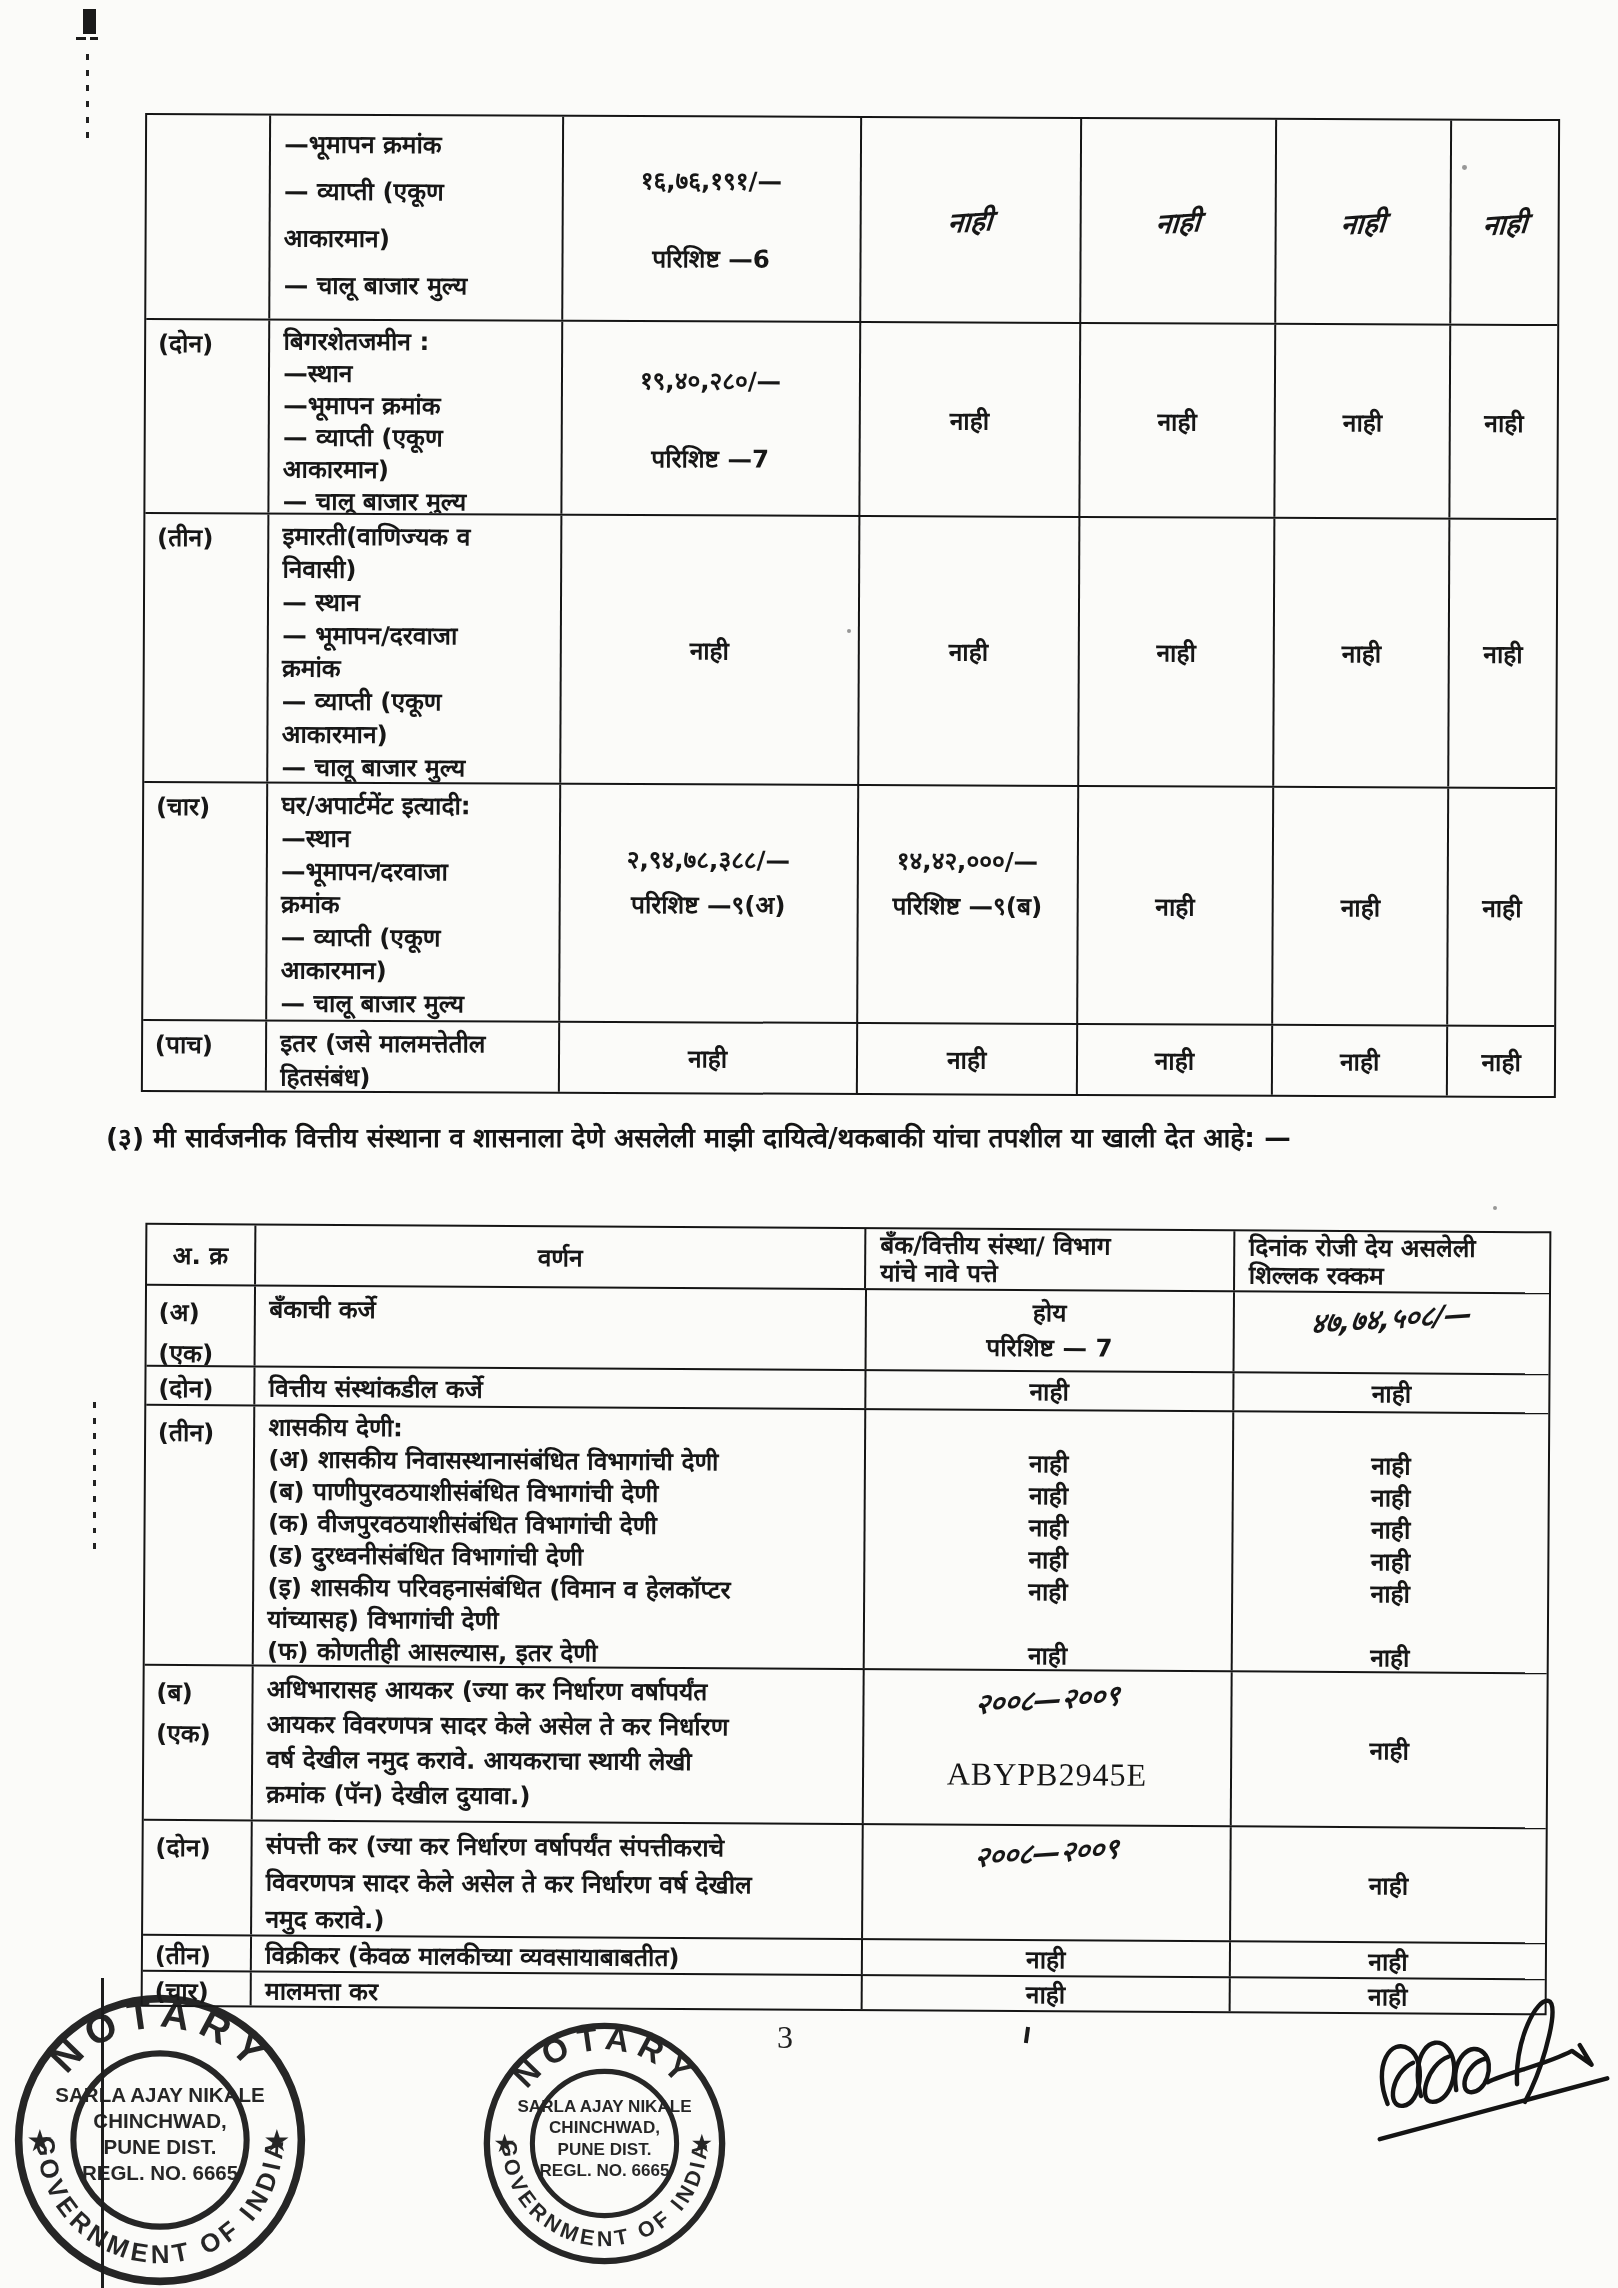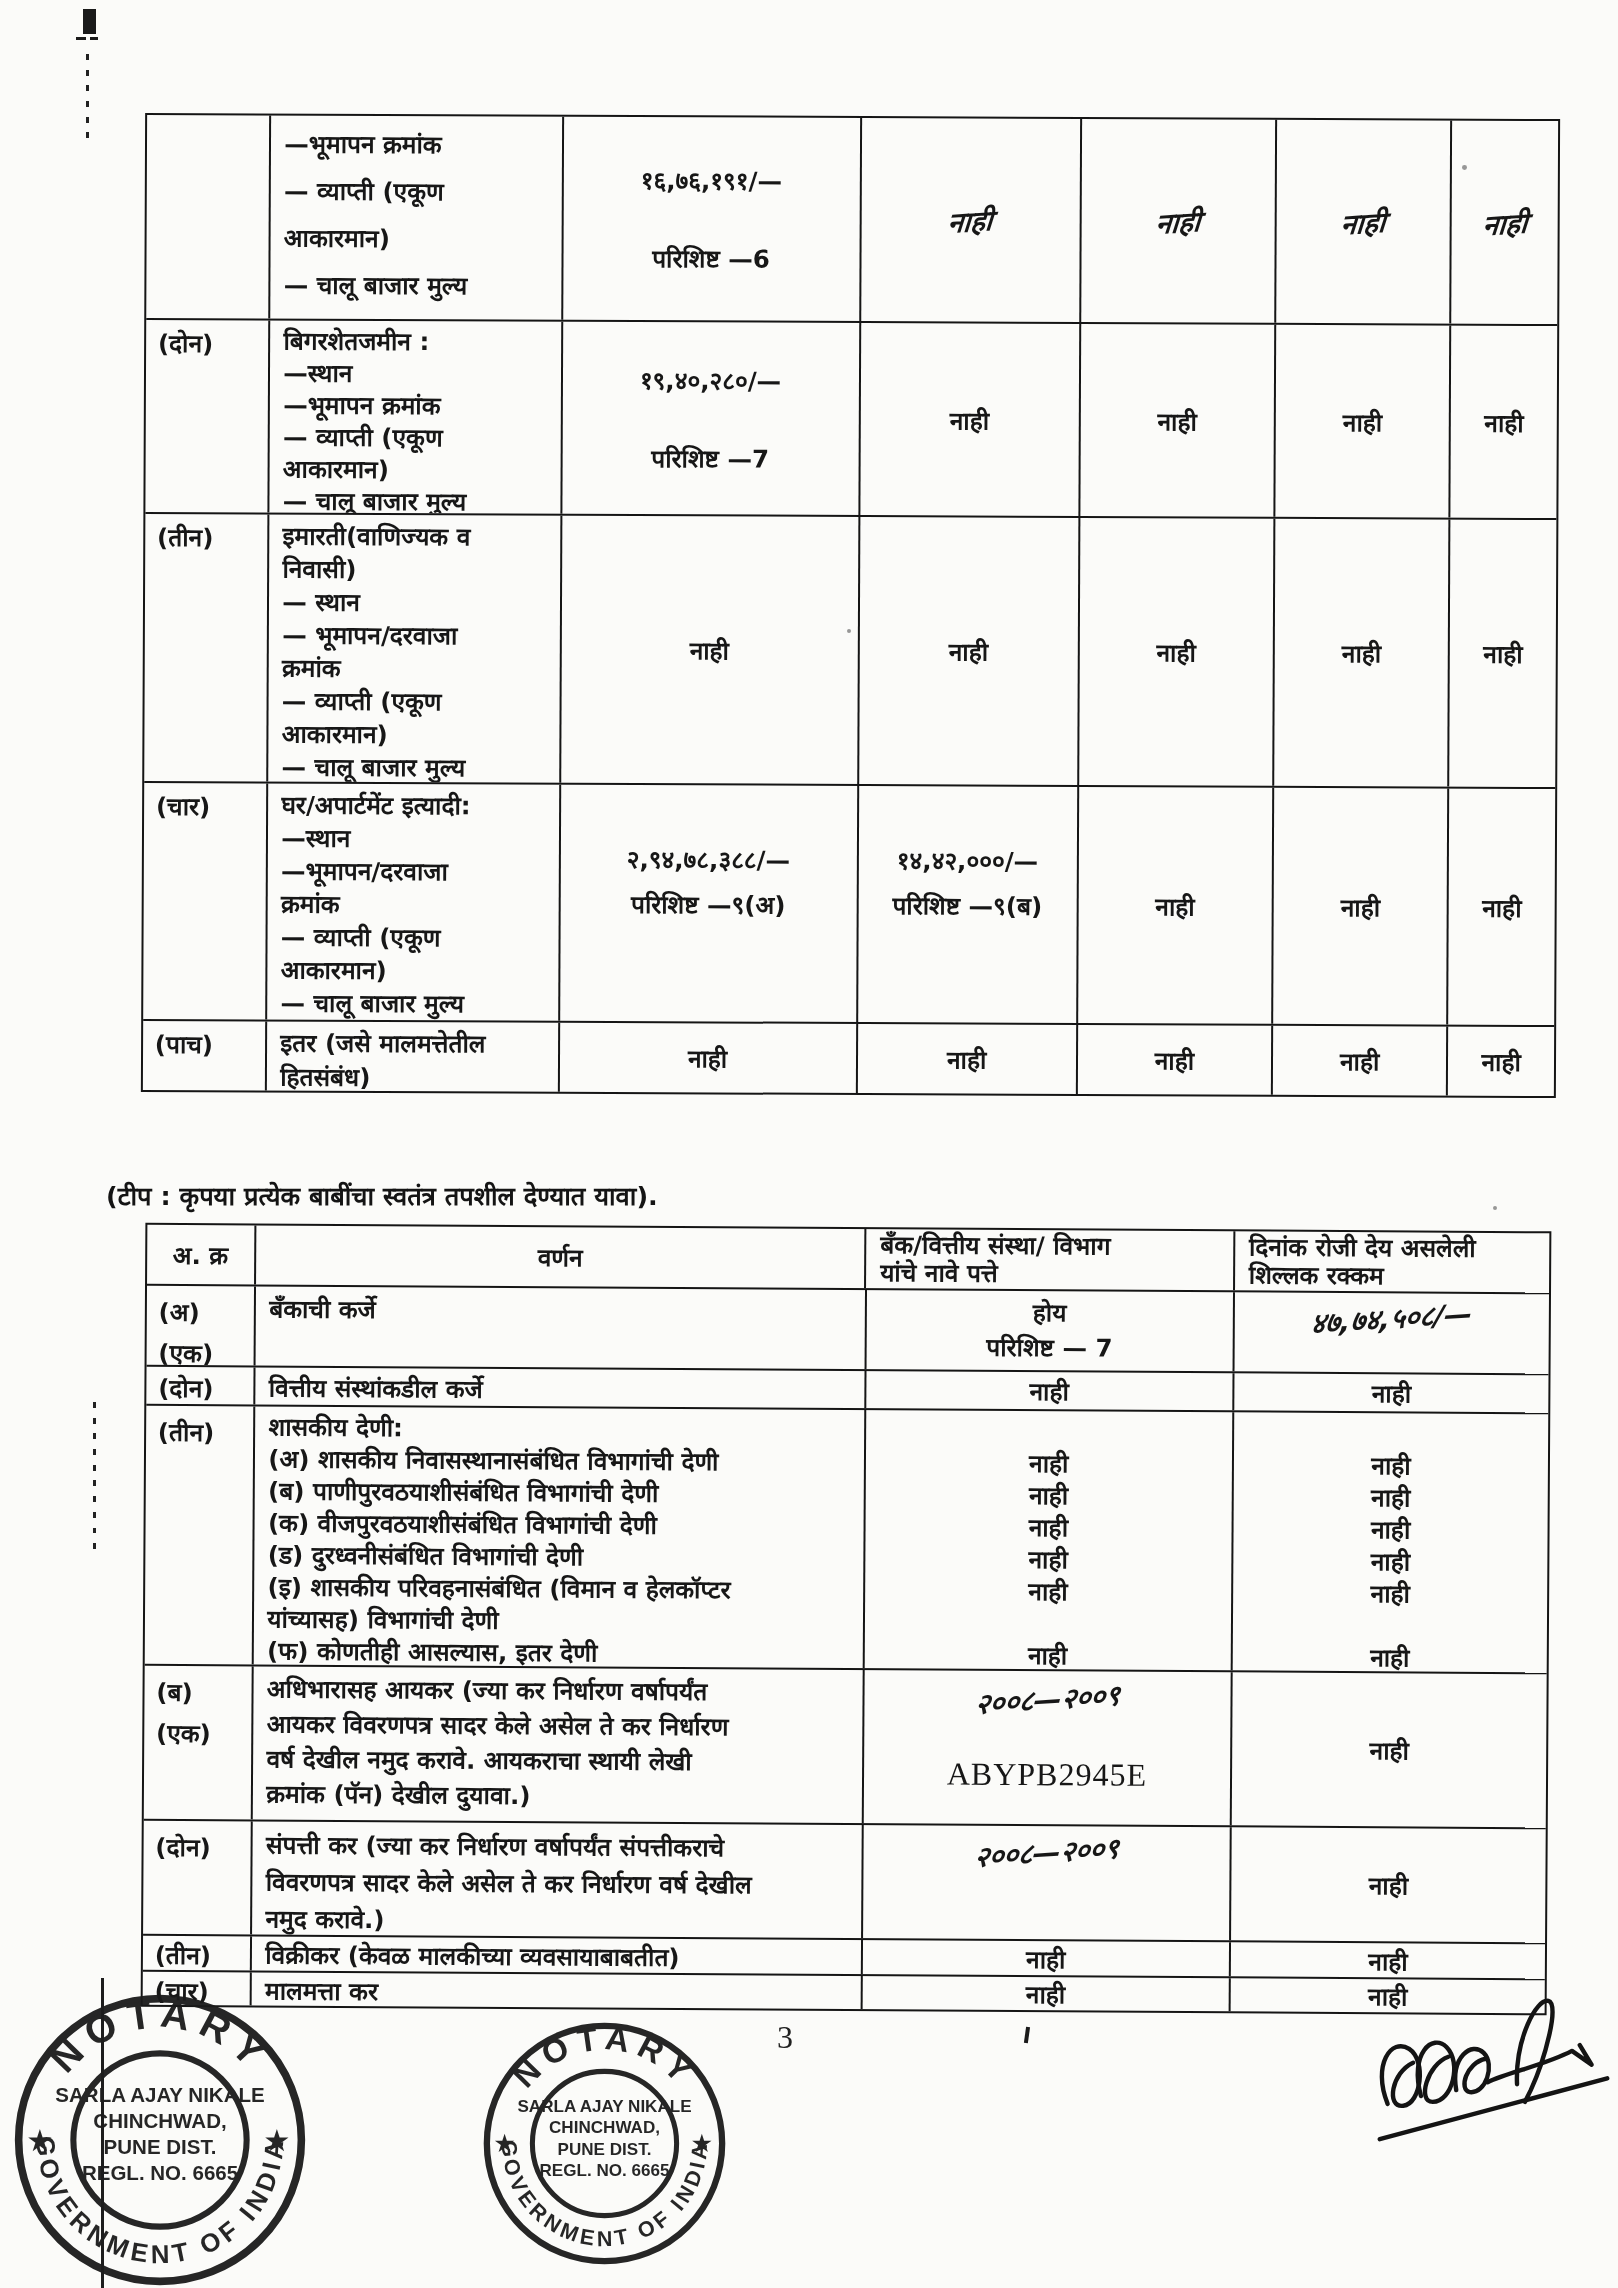--- a/index.html
+++ b/index.html
@@ -196,21 +196,21 @@
         </div>
         <div class="cell val-cell" style="width: 176px;">
           <div class="vline">नाही</div>
         </div>
         <div class="cell val-cell" style="width: 108px;">
           <div class="vline">नाही</div>
         </div>
       </div>
     </div>
 
-  <div id="ptip" class="para">(टीप : कृपया प्रत्येक बाबींचा स्वतंत्र तपशील देण्यात यावा).</div>
+  <div id="p3" class="para">(३) मी सार्वजनीक वित्तीय संस्थाना व शासनाला देणे असलेली माझी दायित्वे/थकबाकी यांचा तपशील या खाली देत आहे: —</div>
 
   <div id="t2" class="stable">
       <div class="t-row hdr" style="height: 59px;">
         <div class="cell hdr-c" style="width: 107px;">
           <div class="dline">अ. क्र</div>
         </div>
         <div class="cell hdr-c" style="width: 613px;">
           <div class="dline">वर्णन</div>
         </div>
         <div class="cell hdr-l" style="width: 370px;">

